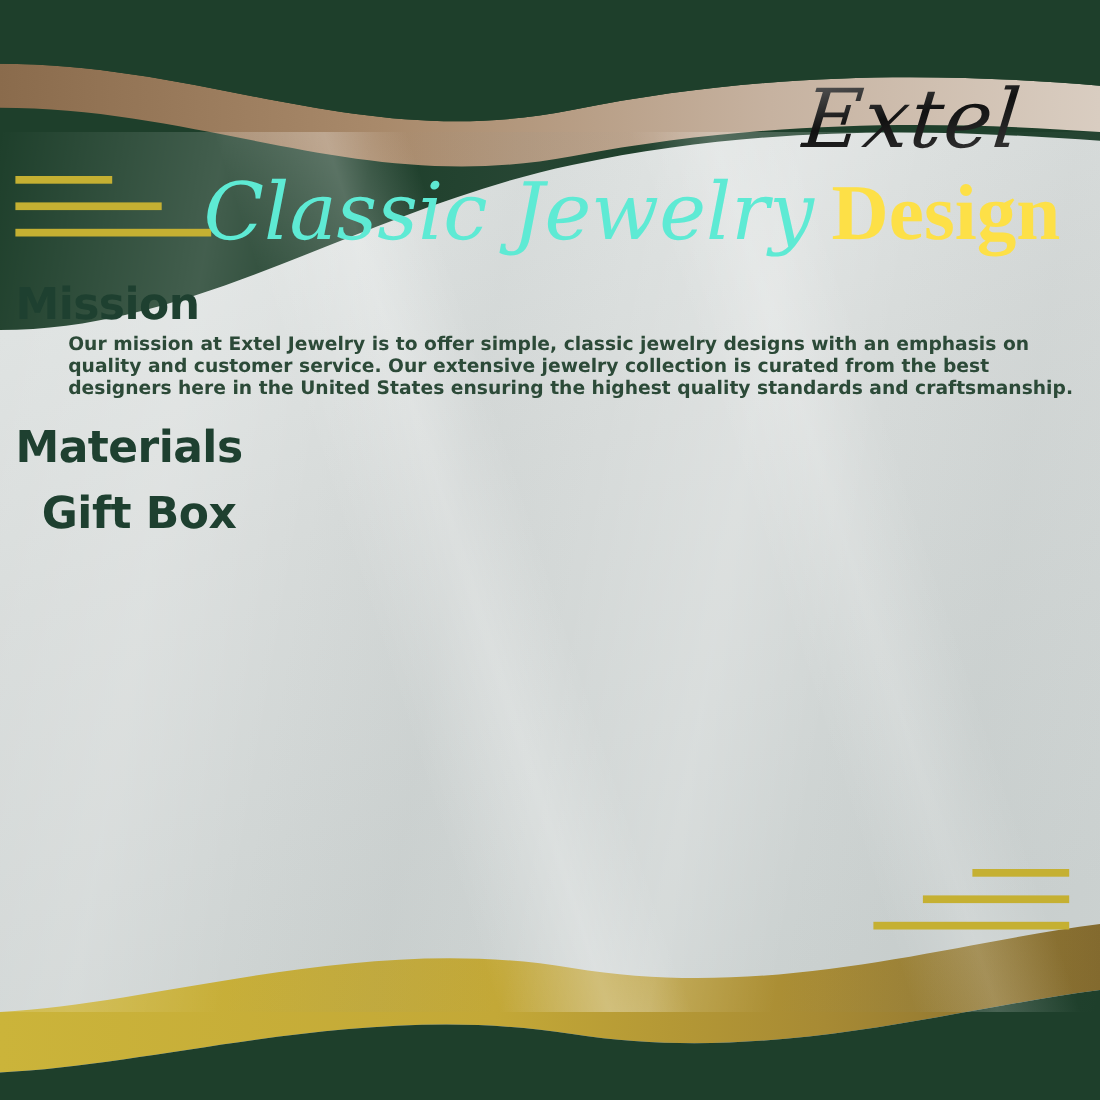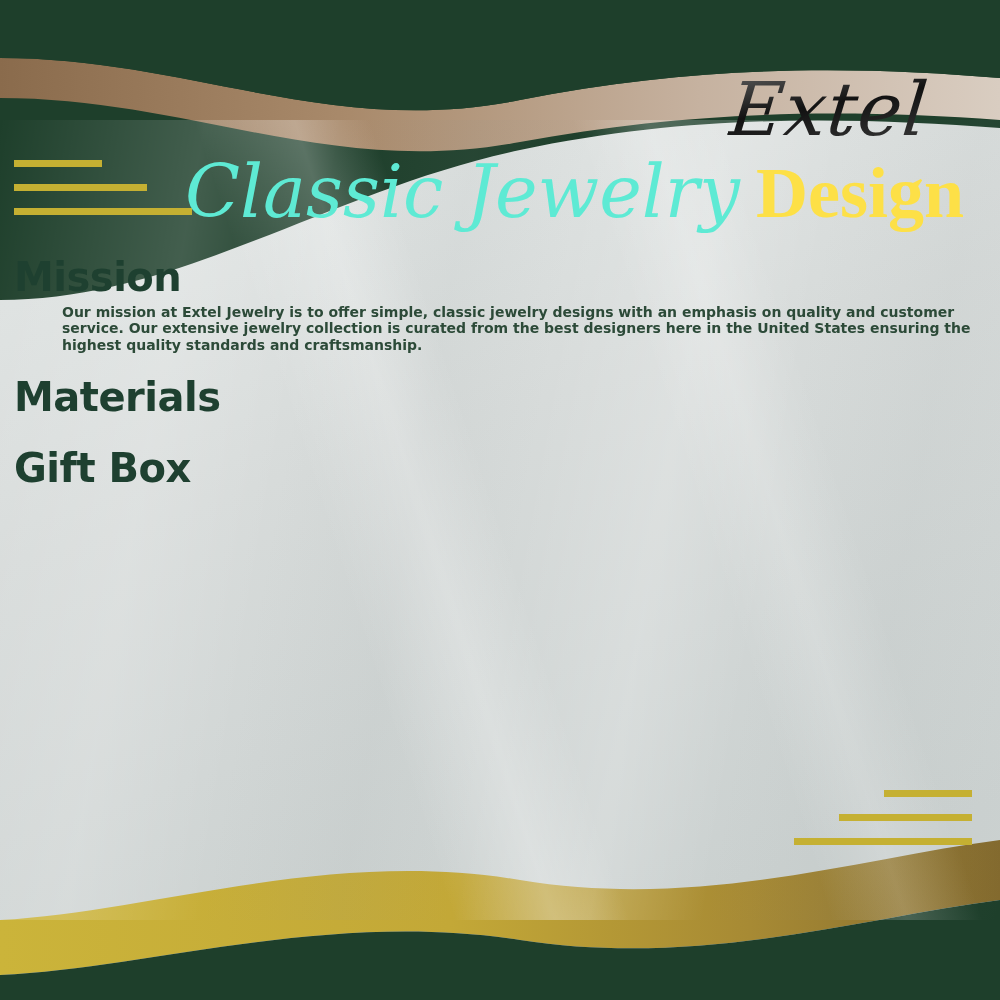--- a/index.html
+++ b/index.html
@@ -155,31 +155,31 @@
     font-weight: 700;
     font-size: 40px;
     line-height: 1.12;
     color: #1e4030;
     letter-spacing: -0.5px;
     margin: 0 0 4px 0;
   }
   .section-body {
     font-family: "DejaVu Sans", "Liberation Sans", sans-serif;
     font-weight: 600;
-    font-size: 14px;
+    font-size: 17px;
     line-height: 1.17;
     color: #2c4a38;
     margin: 0 0 0 48px;
     max-width: 920px;
   }
 
   .sec-mission   { margin-bottom: 22px; }
-  .sec-materials { margin-bottom: 26px; }
+  .sec-materials { margin-bottom: 15px; }
   .sec-service   { margin-bottom: 22px; }
-  .sec-giftbox   { margin-bottom: 0; }
+  .sec-giftbox   { margin-bottom: 0; margin-left: 24px; }
   .sec-giftbox .section-body { margin-top: 10px; }
 </style>
 </head>
 <body>
 
 <div id="poster">
 
   <svg id="bg-waves" viewBox="0 0 1000 1000" preserveAspectRatio="none" xmlns="http://www.w3.org/2000/svg">
     <defs>
       <linearGradient id="gradTan" x1="0" y1="0" x2="1" y2="0">

